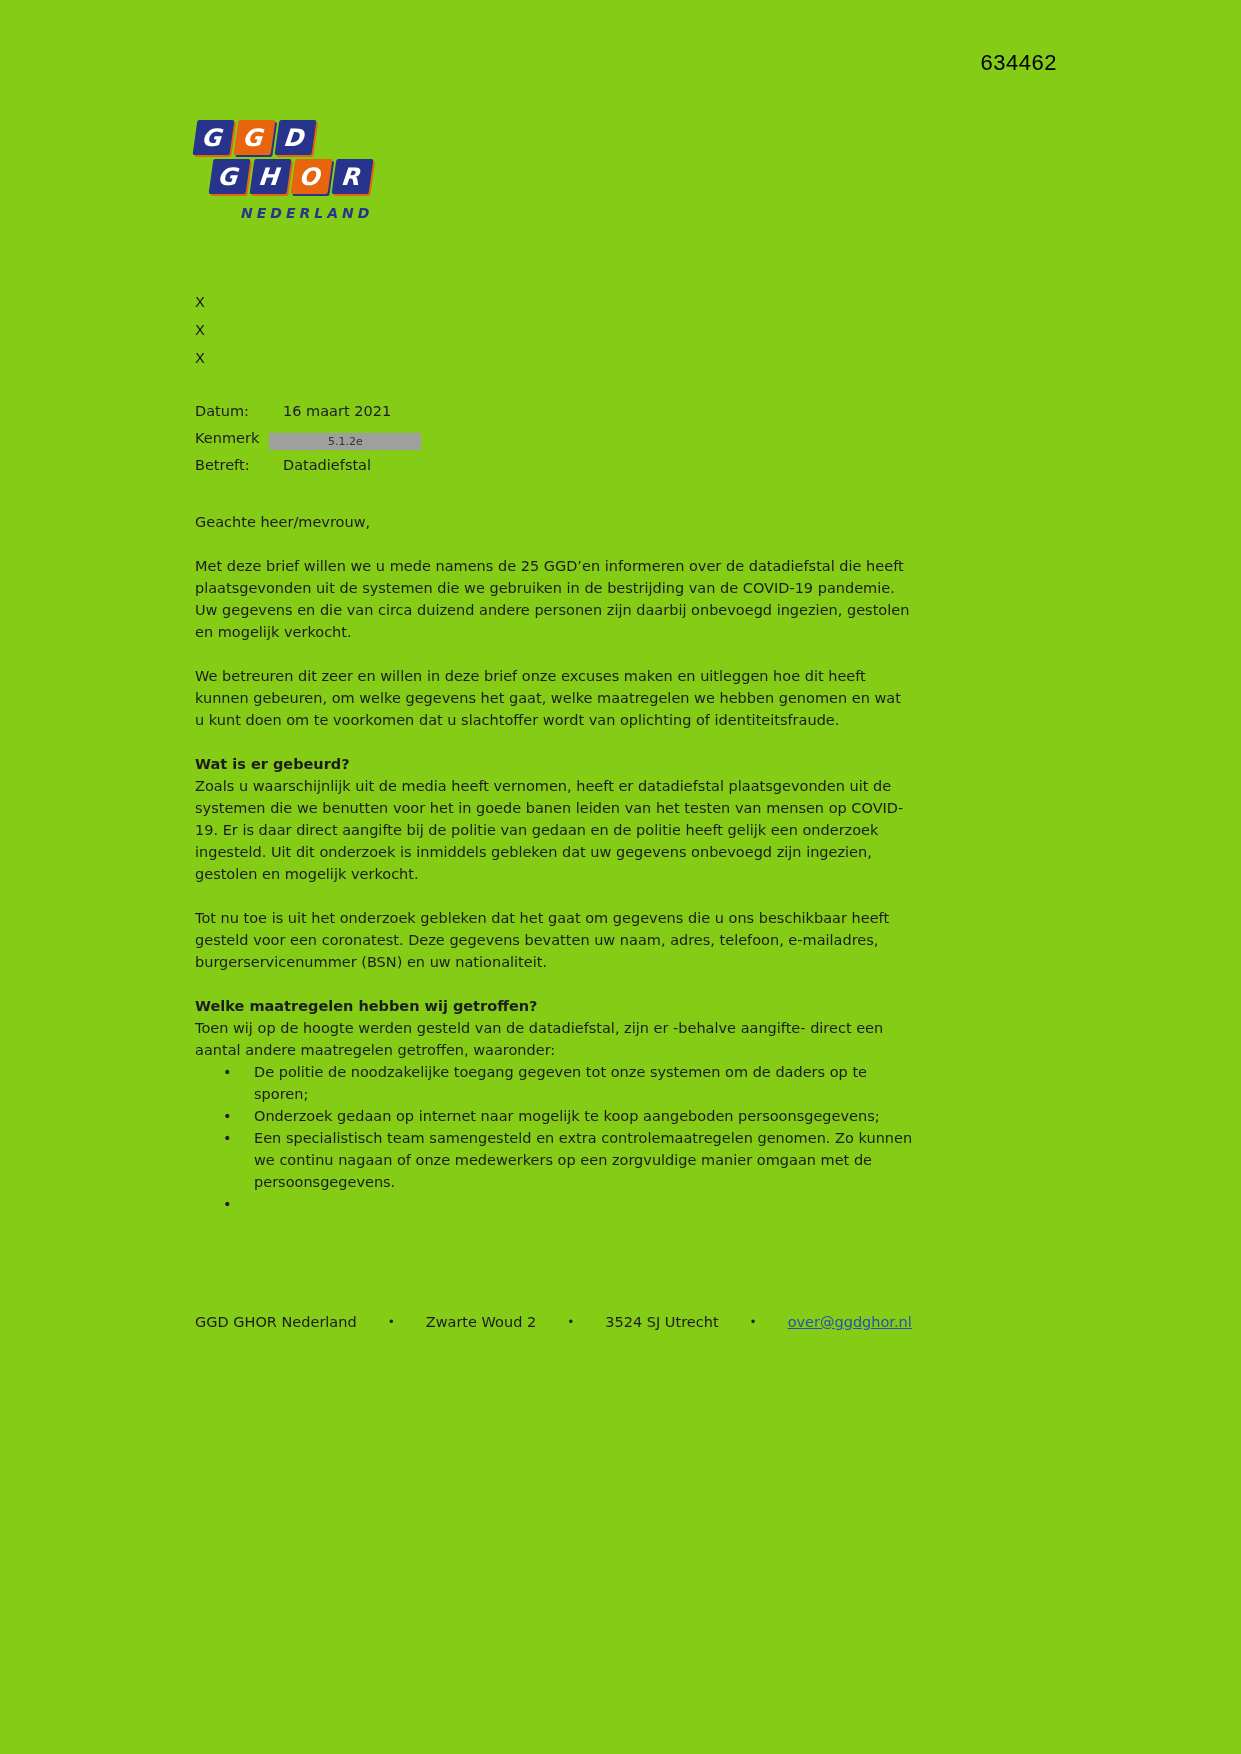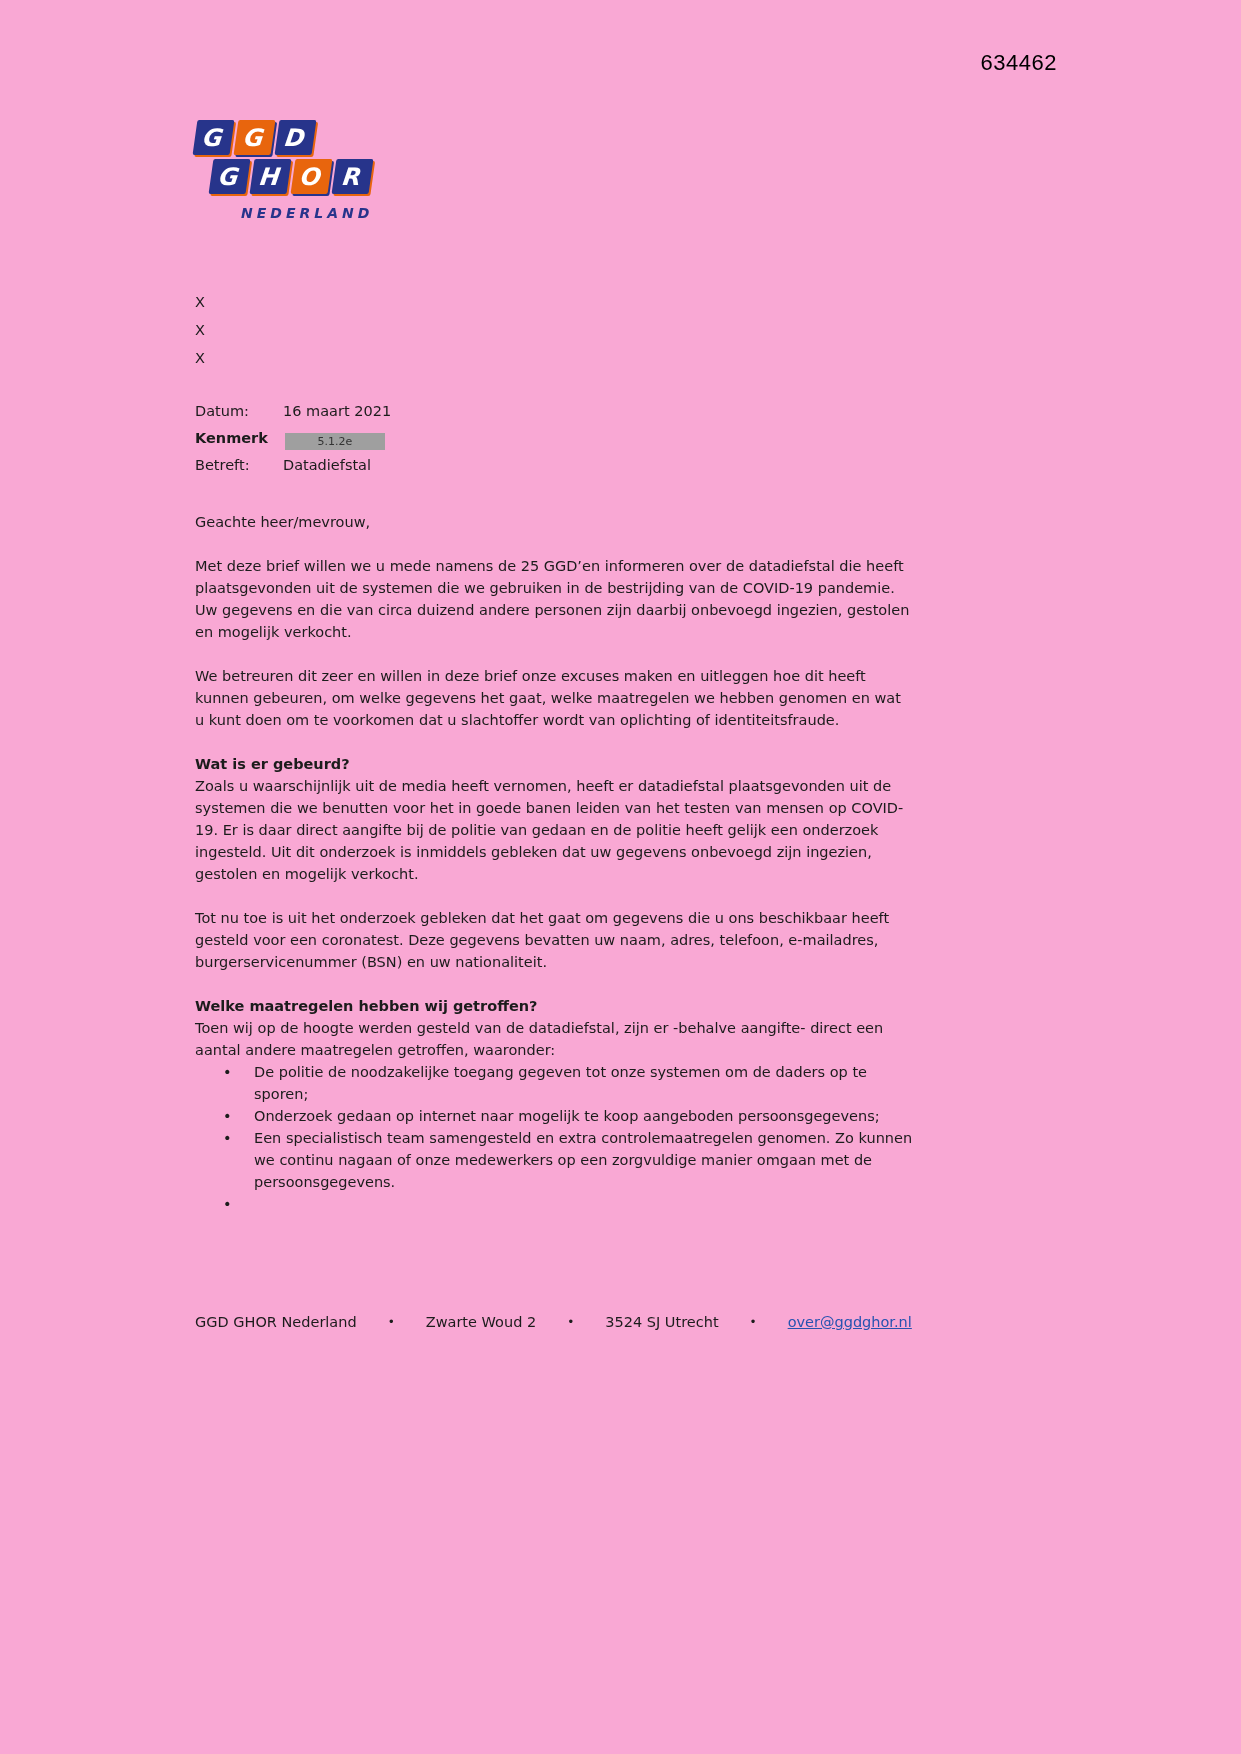--- a/index.html
+++ b/index.html
@@ -2,21 +2,21 @@
 <html><head>
 <meta charset="utf-8">
 <style>
   * { box-sizing: border-box; }
   html, body { margin: 0; padding: 0; background: #ffffff; }
 
   .page {
     position: relative;
     width: 1241px;
     height: 1754px;
-    background: #f9a8d4;
+    background: #84cc16;
     font-family: "DejaVu Sans", "Liberation Sans", sans-serif;
     color: #1c1c1c;
     overflow: hidden;
   }
 
   .doc-number {
     position: absolute;
     top: 50px;
     right: 184px;
     font-size: 22px;
@@ -52,24 +52,24 @@
     color: #27348b;
     font-style: italic; font-weight: bold;
     font-size: 14px; letter-spacing: 4px;
   }
 
   
   .addressee { margin-top: 64px; line-height: 28px; }
   .meta { margin-top: 26px; }
   .meta-row { line-height: 27px; }
   .meta-label { display: inline-block; min-width: 88px; }
-  .meta-label.narrow { min-width: 0; margin-right: 17px; font-weight: bold; }
+  .meta-label.narrow { min-width: 0; margin-right: 10px; }
   .redaction {
     display: inline-block;
-    width: 100px; height: 17px;
+    width: 152px; height: 17px;
     background: #9f9f9f; color: #333333;
     font-size: 11px; line-height: 17px;
     text-align: center; vertical-align: -2px;
   }
 
   
   .salutation { margin: 32px 0 0; }
   .para { margin: 22px 0 0; }
   .section { margin-top: 22px; }
   .section-heading { margin: 0; font-size: 14.5px; font-weight: bold; line-height: 22px; }

